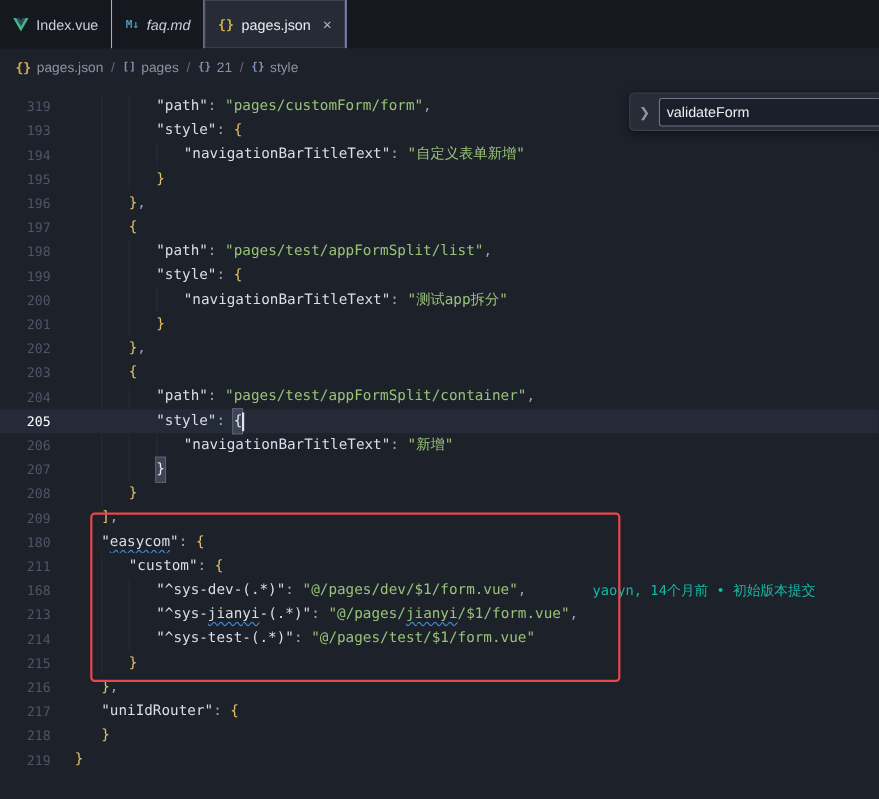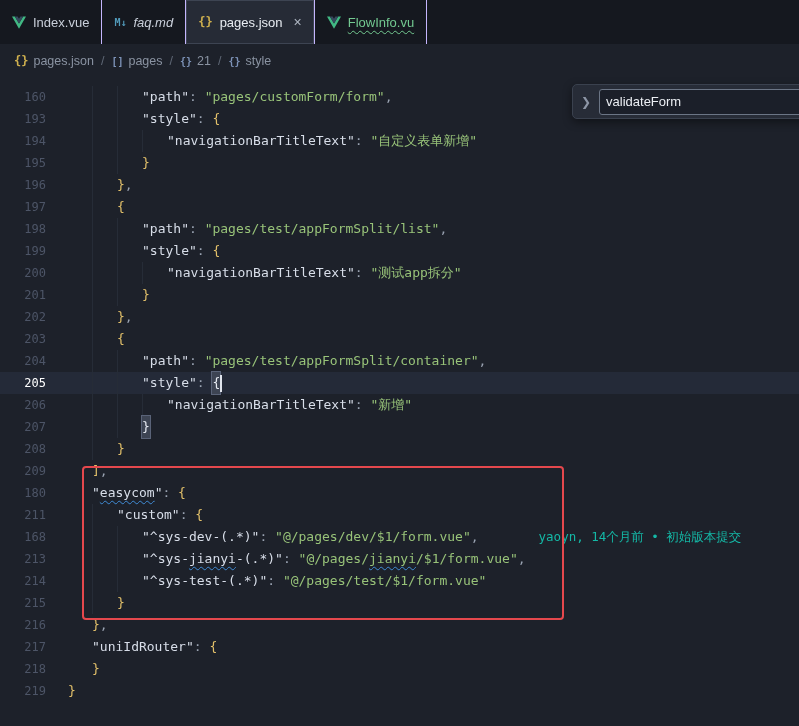--- a/index.html
+++ b/index.html
@@ -89,29 +89,20 @@
     </div>
     <div class="tab">
       <span class="icon icon-markdown-icon">M↓</span>
       <span class="label preview">faq.md</span>
     </div>
     <div class="tab active">
       <span class="icon icon-json-icon">{}</span>
       <span class="label">pages.json</span>
       <span class="close">×</span>
     </div>
-    <div class="tab">
-      <span class="icon icon-vue-icon">
-        <svg width="14" height="13" viewBox="0 0 24 21">
-          <path fill="#41b883" d="M0 0 L12 21 L24 0 L19.2 0 L12 12.3 L4.8 0 Z"></path>
-          <path fill="#35495e" d="M4.8 0 L12 12.3 L19.2 0 L14.4 0 L12 4.2 L9.6 0 Z"></path>
-        </svg>
-      </span>
-      <span class="label git-untracked squiggle">FlowInfo.vu</span>
-    </div>
   </div>
 <div class="breadcrumbs">
     <span class="bc-item">
       <span class="icon icon-json-icon">{}</span>
       <span class="bc-label">pages.json</span>
     </span>
     <span class="bc-sep">/</span>
     <span class="bc-item">
       <span class="icon icon-array-icon">[]</span>
       <span class="bc-label">pages</span>
@@ -124,21 +115,21 @@
     <span class="bc-sep">/</span>
     <span class="bc-item">
       <span class="icon icon-object-icon">{}</span>
       <span class="bc-label">style</span>
     </span>
   </div>
 
 <div class="editor">
   <div class="lines">
       <div class="line">
-        <span class="ln">160</span>
+        <span class="ln">319</span>
         <span class="code"><span class="ind"></span><span class="ind guide"></span><span class="ind guide"></span><span class="tk-k">"path"</span><span class="tk-p">: </span><span class="tk-s">"pages/customForm/form"</span><span class="tk-p">,</span></span>
       </div>
       <div class="line">
         <span class="ln">193</span>
         <span class="code"><span class="ind"></span><span class="ind guide"></span><span class="ind guide"></span><span class="tk-k">"style"</span><span class="tk-p">: </span><span class="tk-b">{</span></span>
       </div>
       <div class="line">
         <span class="ln">194</span>
         <span class="code"><span class="ind"></span><span class="ind guide"></span><span class="ind guide"></span><span class="ind guide"></span><span class="tk-k">"navigationBarTitleText"</span><span class="tk-p">: </span><span class="tk-s">"自定义表单新增"</span></span>
       </div>

